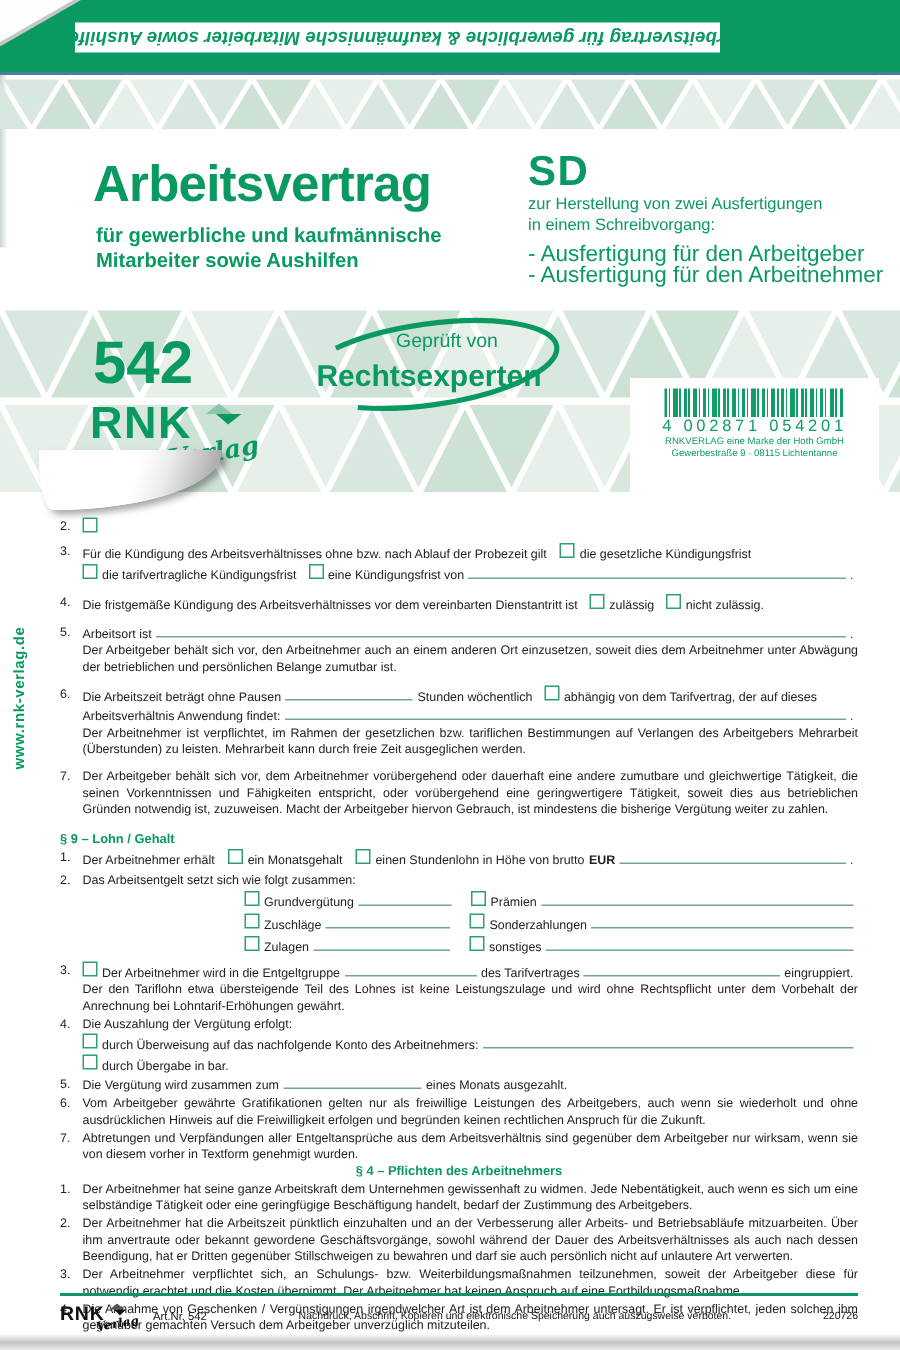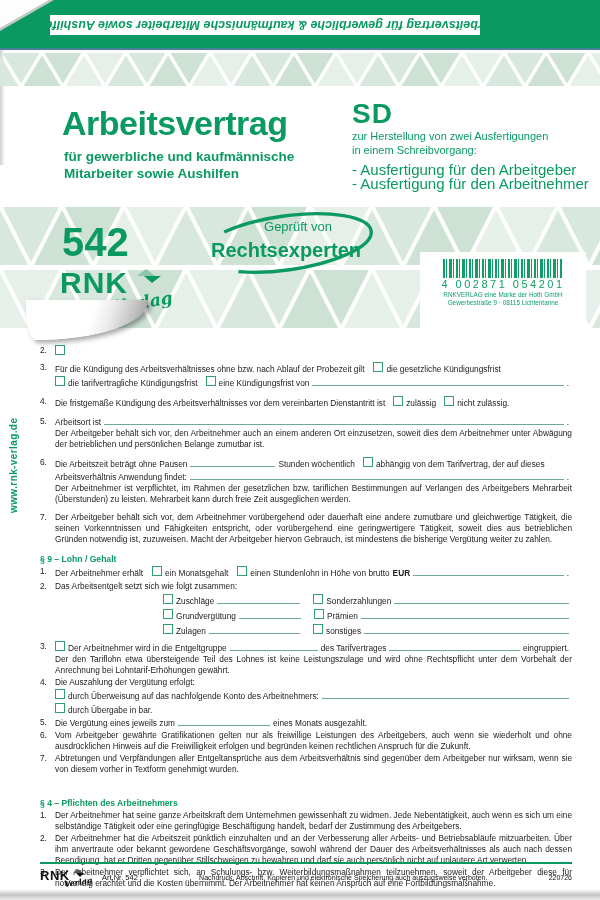--- a/index.html
+++ b/index.html
@@ -336,46 +336,46 @@
         <span class="num">2.</span>
         <span class="cnt">
           <span class="tx">Das Arbeitsentgelt setzt sich wie folgt zusammen:</span>
         </span>
       </div>
       <div class="fline fx" style="margin-top: 2px;">
         <span class="num"></span>
         <span class="cnt">
           <span class="spc" style="width: 108px;"></span>
           <span class="cb"></span>
+          <span class="tx">Grundvergütung</span>
+          <span class="fl" style="width: 62px;"></span>
+          <span class="spc" style="width: 10px;"></span>
+          <span class="cb"></span>
+          <span class="tx">Prämien</span>
+          <span class="fl" style="flex: 1 1 0%;"></span>
+        </span>
+      </div>
+      <div class="fline fx" style="margin-top: 2px;">
+        <span class="num"></span>
+        <span class="cnt">
+          <span class="spc" style="width: 108px;"></span>
+          <span class="cb"></span>
           <span class="tx">Zuschläge</span>
           <span class="fl" style="width: 83px;"></span>
           <span class="spc" style="width: 10px;"></span>
           <span class="cb"></span>
           <span class="tx">Sonderzahlungen</span>
           <span class="fl" style="flex: 1 1 0%;"></span>
         </span>
       </div>
       <div class="fline fx" style="margin-top: 2px;">
         <span class="num"></span>
         <span class="cnt">
           <span class="spc" style="width: 108px;"></span>
           <span class="cb"></span>
-          <span class="tx">Grundvergütung</span>
-          <span class="fl" style="width: 62px;"></span>
-          <span class="spc" style="width: 10px;"></span>
-          <span class="cb"></span>
-          <span class="tx">Prämien</span>
-          <span class="fl" style="flex: 1 1 0%;"></span>
-        </span>
-      </div>
-      <div class="fline fx" style="margin-top: 2px;">
-        <span class="num"></span>
-        <span class="cnt">
-          <span class="spc" style="width: 108px;"></span>
-          <span class="cb"></span>
           <span class="tx">Zulagen</span>
           <span class="fl" style="width: 91px;"></span>
           <span class="spc" style="width: 10px;"></span>
           <span class="cb"></span>
           <span class="tx">sonstiges</span>
           <span class="fl" style="flex: 1 1 0%;"></span>
         </span>
       </div>
       <div class="fline fx" style="margin-top: 4px;">
         <span class="num">3.</span>
@@ -409,34 +409,34 @@
       <div class="fline fx" style="margin-top: 1px;">
         <span class="num"></span>
         <span class="cnt">
           <span class="cb"></span>
           <span class="tx">durch Übergabe in bar.</span>
         </span>
       </div>
       <div class="fline fx" style="margin-top: 1px;">
         <span class="num">5.</span>
         <span class="cnt">
-          <span class="tx">Die Vergütung eines jeweils zum</span>
+          <span class="tx">Die Vergütung wird zusammen zum</span>
           <span class="fl" style="width: 92px;"></span>
           <span class="tx">eines Monats ausgezahlt.</span>
         </span>
       </div>
       <div class="fline pa just" style="margin-top: 1px;">
         <span class="num">6.</span>
         <span class="cnt"><span class="tx">Vom Arbeitgeber gewährte Gratifikationen gelten nur als freiwillige Leistungen des Arbeitgebers, auch wenn sie wiederholt und ohne ausdrücklichen Hinweis auf die Freiwilligkeit erfolgen und begründen keinen rechtlichen Anspruch für die Zukunft.</span></span>
       </div>
       <div class="fline pa just" style="margin-top: 1px;">
         <span class="num">7.</span>
         <span class="cnt"><span class="tx">Abtretungen und Verpfändungen aller Entgeltansprüche aus dem Arbeitsverhältnis sind gegenüber dem Arbeitgeber nur wirksam, wenn sie von diesem vorher in Textform genehmigt wurden.</span></span>
       </div>
-      <div class="fheading" style="margin-top: 23px;">§ 4 – Pflichten des Arbeitnehmers</div>
+      <div class="fheading" style="margin-top: 0; text-align: center;">§ 4 – Pflichten des Arbeitnehmers</div>
       <div class="fline pa just" style="margin-top: 1px;">
         <span class="num">1.</span>
         <span class="cnt"><span class="tx">Der Arbeitnehmer hat seine ganze Arbeitskraft dem Unternehmen gewissenhaft zu widmen. Jede Nebentätigkeit, auch wenn es sich um eine selbständige Tätigkeit oder eine geringfügige Beschäftigung handelt, bedarf der Zustimmung des Arbeitgebers.</span></span>
       </div>
       <div class="fline pa just" style="margin-top: 1px;">
         <span class="num">2.</span>
         <span class="cnt"><span class="tx">Der Arbeitnehmer hat die Arbeitszeit pünktlich einzuhalten und an der Verbesserung aller Arbeits- und Betriebsabläufe mitzuarbeiten. Über ihm anvertraute oder bekannt gewordene Geschäftsvorgänge, sowohl während der Dauer des Arbeitsverhältnisses als auch nach dessen Beendigung, hat er Dritten gegenüber Stillschweigen zu bewahren und darf sie auch persönlich nicht auf unlautere Art verwerten.</span></span>
       </div>
       <div class="fline pa just" style="margin-top: 1px;">
         <span class="num">3.</span>

